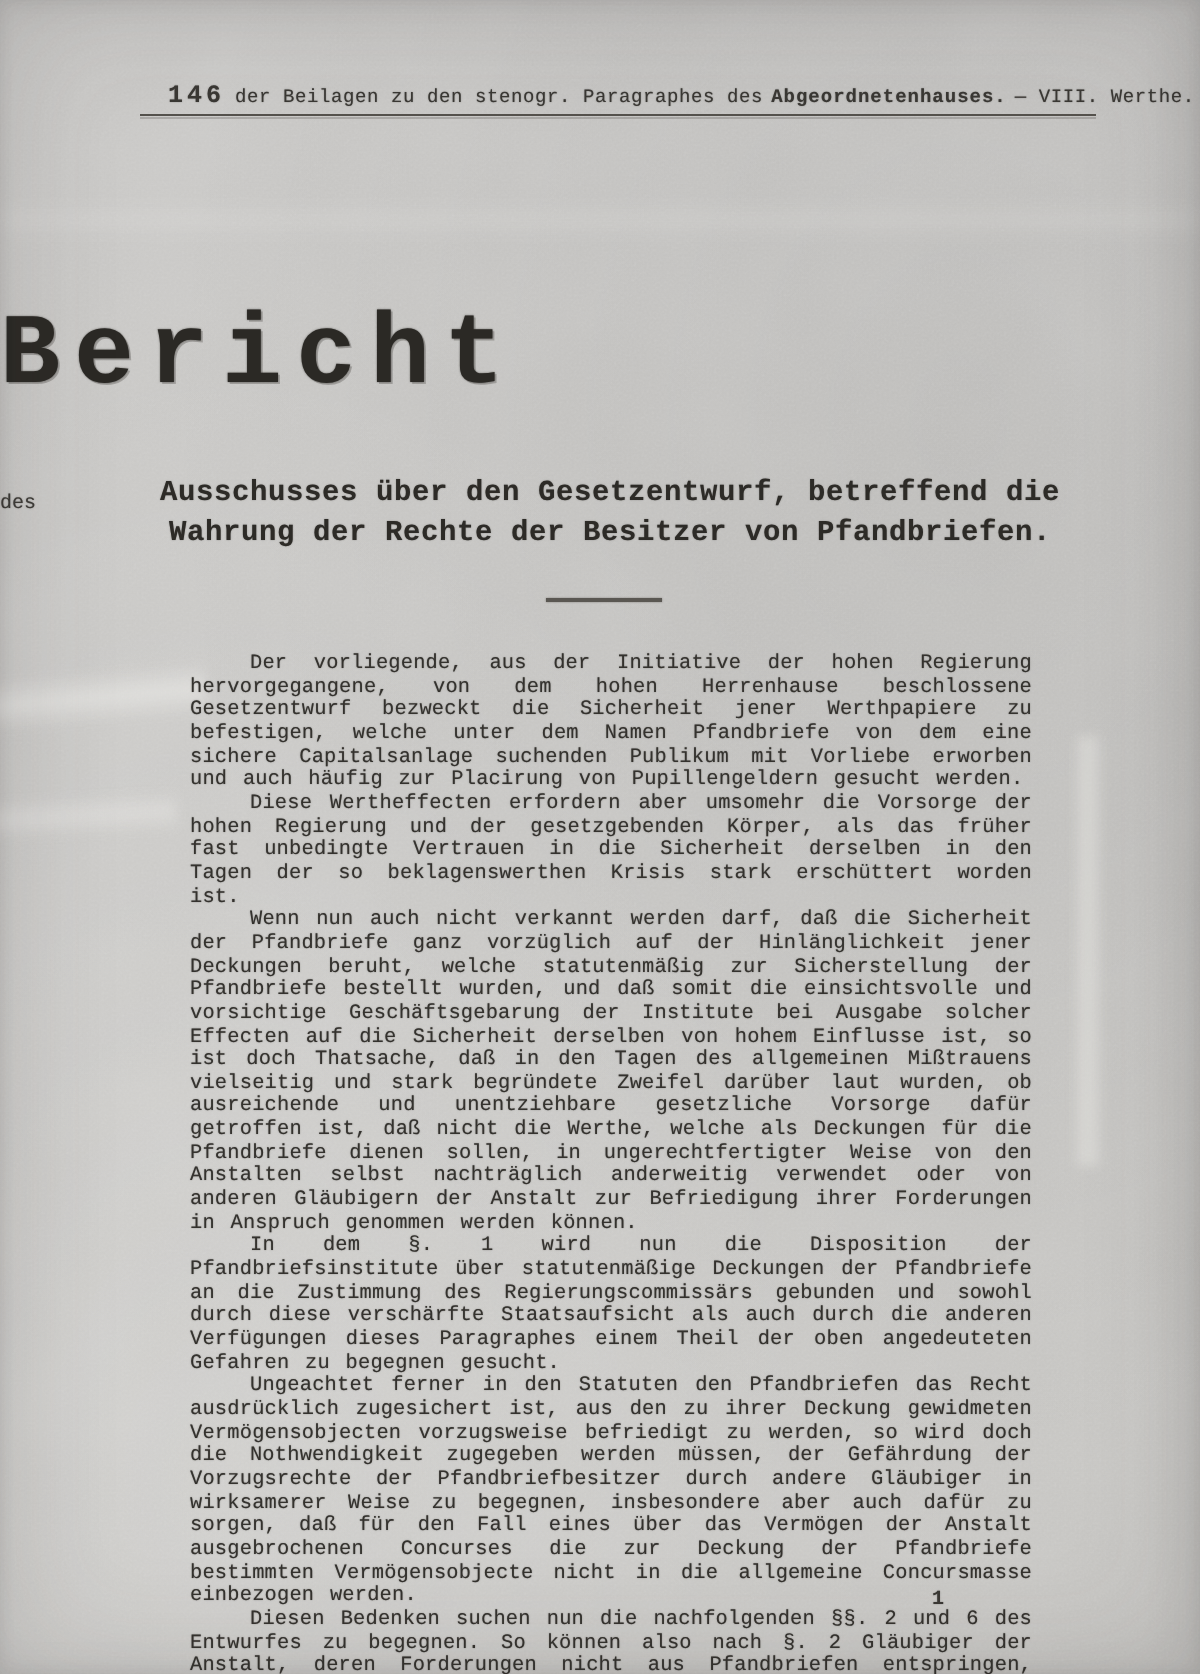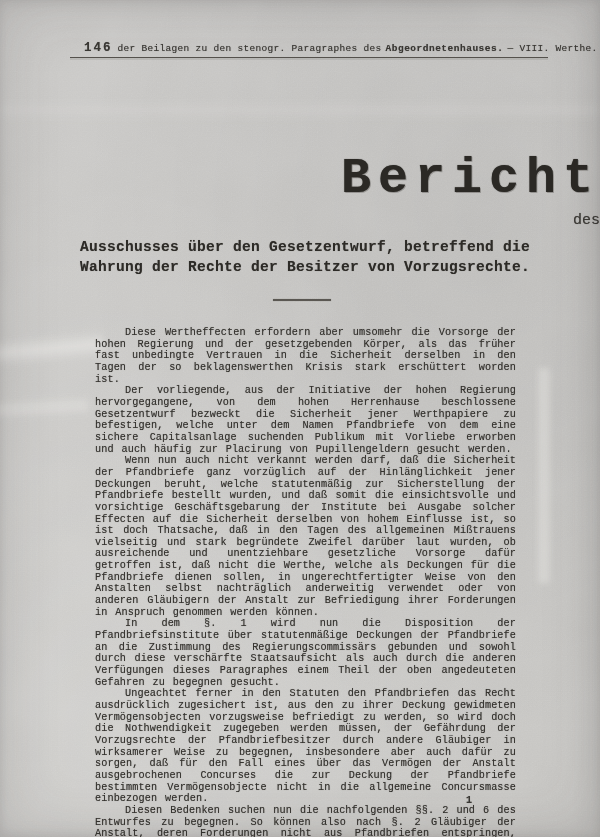--- a/index.html
+++ b/index.html
@@ -69,27 +69,27 @@
   .header .seg { margin-right: 4px; }
   .header .house { font-weight: bold; letter-spacing: 0.5px; }
   .header .pagenum { margin-left: auto; font-size: 10px; font-weight: bold; }
   .header-rule {
     position: absolute; top: 57px; left: 70px; right: 52px; height: 1px;
     background: #55524d;
     box-shadow: 0 1.5px 0 rgba(90,87,82,0.28);
   }
 
   
-  .title-block { position: absolute; left: 0; right: 0; top: 150px; text-align: right; }
+  .title-block { position: absolute; left: 0; right: 0; top: 150px; text-align: left; }
   .doc-title {
     margin: 0; font-size: 50px; font-weight: bold; letter-spacing: 7px;
     color: #2b2925;
     text-shadow: 0 0 1px rgba(43,41,37,0.7), 1px 1px 0 rgba(43,41,37,0.25);
   }
-  .title-des { margin-top: 5px; font-size: 15px; color: #3d3b37; }
+  .title-des { margin-top: 40px; font-size: 10px; color: #3d3b37; }
   .subtitle {
     position: absolute; top: 238px; left: 52px; right: 42px;
     text-align: center; font-size: 14.5px; font-weight: bold;
     line-height: 19.5px; letter-spacing: 0.3px; color: #2d2b27;
   }
   .section-divider {
     position: absolute; top: 299px; left: 273px; width: 58px; height: 2px;
     background: #5a5752; box-shadow: 0 0 1px rgba(70,67,62,0.6);
   }
 
@@ -137,26 +137,26 @@
     <span class="seg house">Abgeordnetenhauses.</span>
     <span class="seg">— VIII. Werthe.</span>
     <span class="pagenum">1</span>
   </div>
   <div class="header-rule"></div>
 
   <div class="title-block">
     <h1 class="doc-title">Bericht</h1>
     <div class="title-des ink">des</div>
   </div>
-  <div class="subtitle ink">Ausschusses über den Gesetzentwurf, betreffend die Wahrung der Rechte der Besitzer von Vorzugsrechte.</div>
+  <div class="subtitle ink">Ausschusses über den Gesetzentwurf, betreffend die Wahrung der Rechte der Besitzer von Pfandbriefen.</div>
   <div class="section-divider"></div>
 
   <div class="body-text ink">
+    <p>Der vorliegende, aus der Initiative der hohen Regierung hervorgegangene, von dem hohen Herrenhause beschlossene Gesetzentwurf bezweckt die Sicherheit jener Werthpapiere zu befestigen, welche unter dem Namen Pfandbriefe von dem eine sichere Capitalsanlage suchenden Publikum mit Vorliebe erworben und auch häufig zur Placirung von Pupillengeldern gesucht werden.</p>
     <p>Diese Wertheffecten erfordern aber umsomehr die Vorsorge der hohen Regierung und der gesetzgebenden Körper, als das früher fast unbedingte Vertrauen in die Sicherheit derselben in den Tagen der so beklagenswerthen Krisis stark erschüttert worden ist.</p>
-    <p>Der vorliegende, aus der Initiative der hohen Regierung hervorgegangene, von dem hohen Herrenhause beschlossene Gesetzentwurf bezweckt die Sicherheit jener Werthpapiere zu befestigen, welche unter dem Namen Pfandbriefe von dem eine sichere Capitalsanlage suchenden Publikum mit Vorliebe erworben und auch häufig zur Placirung von Pupillengeldern gesucht werden.</p>
     <p>Wenn nun auch nicht verkannt werden darf, daß die Sicherheit der Pfandbriefe ganz vorzüglich auf der Hinlänglichkeit jener Deckungen beruht, welche statutenmäßig zur Sicherstellung der Pfandbriefe bestellt wurden, und daß somit die einsichtsvolle und vorsichtige Geschäftsgebarung der Institute bei Ausgabe solcher Effecten auf die Sicherheit derselben von hohem Einflusse ist, so ist doch Thatsache, daß in den Tagen des allgemeinen Mißtrauens vielseitig und stark begründete Zweifel darüber laut wurden, ob ausreichende und unentziehbare gesetzliche Vorsorge dafür getroffen ist, daß nicht die Werthe, welche als Deckungen für die Pfandbriefe dienen sollen, in ungerechtfertigter Weise von den Anstalten selbst nachträglich anderweitig verwendet oder von anderen Gläubigern der Anstalt zur Befriedigung ihrer Forderungen in Anspruch genommen werden können.</p>
     <p>In dem §. 1 wird nun die Disposition der Pfandbriefsinstitute über statutenmäßige Deckungen der Pfandbriefe an die Zustimmung des Regierungscommissärs gebunden und sowohl durch diese verschärfte Staatsaufsicht als auch durch die anderen Verfügungen dieses Paragraphes einem Theil der oben angedeuteten Gefahren zu begegnen gesucht.</p>
     <p>Ungeachtet ferner in den Statuten den Pfandbriefen das Recht ausdrücklich zugesichert ist, aus den zu ihrer Deckung gewidmeten Vermögensobjecten vorzugsweise befriedigt zu werden, so wird doch die Nothwendigkeit zugegeben werden müssen, der Gefährdung der Vorzugsrechte der Pfandbriefbesitzer durch andere Gläubiger in wirksamerer Weise zu begegnen, insbesondere aber auch dafür zu sorgen, daß für den Fall eines über das Vermögen der Anstalt ausgebrochenen Concurses die zur Deckung der Pfandbriefe bestimmten Vermögensobjecte nicht in die allgemeine Concursmasse einbezogen werden.</p>
     <p>Diesen Bedenken suchen nun die nachfolgenden §§. 2 und 6 des Entwurfes zu begegnen. So können also nach §. 2 Gläubiger der Anstalt, deren Forderungen nicht aus Pfandbriefen entspringen, auf zur Deckung der</p>
   </div>
 
   <div class="sheet-number ink">1</div>
 
   <div class="vignette"></div>
 </div>

